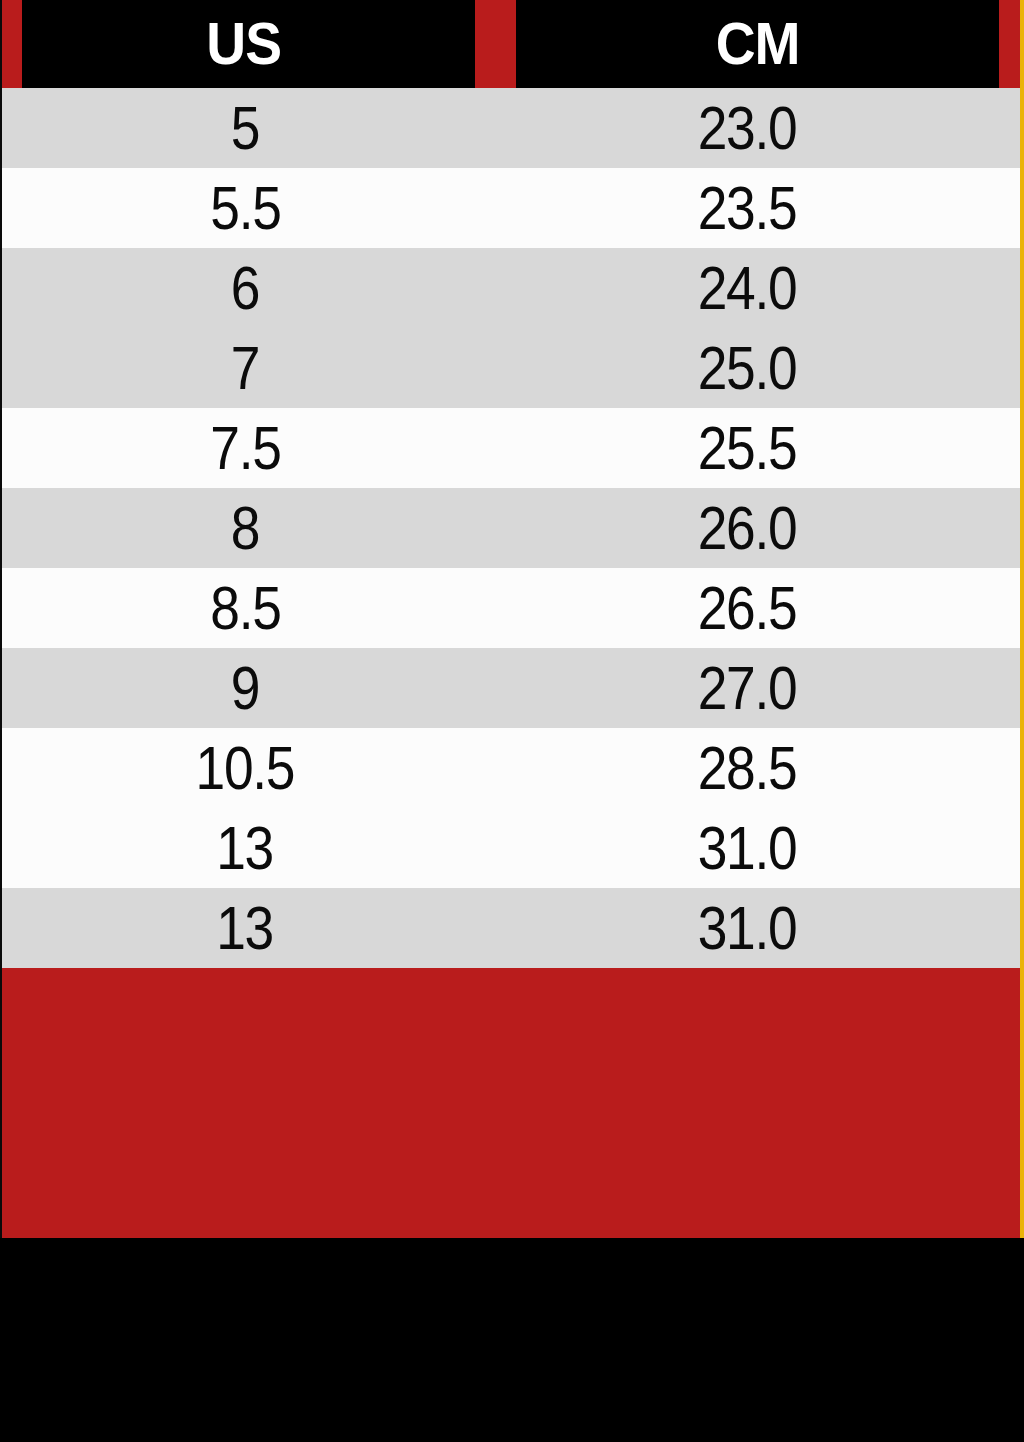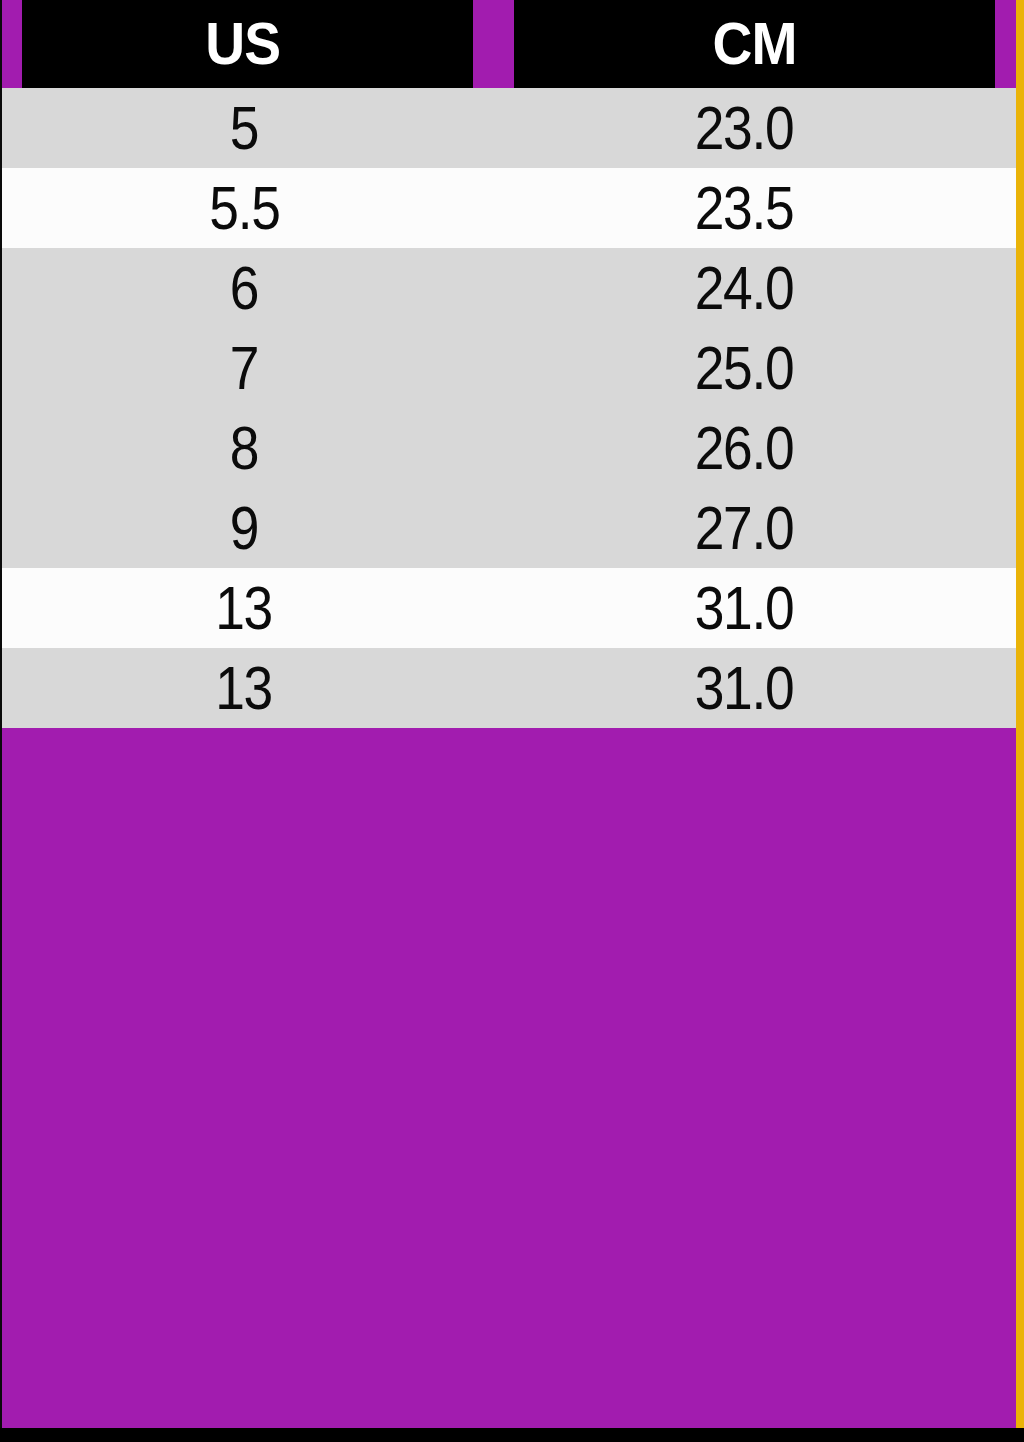--- a/index.html
+++ b/index.html
@@ -11,25 +11,25 @@
   body {
     width: 1024px;
     height: 1442px;
     overflow: hidden;
     font-family: "Liberation Sans", sans-serif;
   }
 
   #size-chart {
     position: relative;
     width: 1024px;
-    height: 1428px;
+    height: 1238px;
     box-sizing: border-box;
-    background: #a21caf;
+    background: #b91c1c;
     border-left: 2px solid #0a0a0a;
-    border-right: 8px solid #eab308;
+    border-right: 4px solid #eab308;
     overflow: hidden;
   }
 
   .chart-table {
     width: 100%;
     border-collapse: collapse;
     table-layout: fixed;
   }
 
   .chart-table col.col-us { width: 48.4%; }
@@ -112,27 +112,39 @@
           <td class="cell-cm"><span class="cell-text">23.5</span></td>
         </tr>
         <tr class="data-row row-shade-gray">
           <td class="cell-us"><span class="cell-text">6</span></td>
           <td class="cell-cm"><span class="cell-text">24.0</span></td>
         </tr>
         <tr class="data-row row-shade-gray">
           <td class="cell-us"><span class="cell-text">7</span></td>
           <td class="cell-cm"><span class="cell-text">25.0</span></td>
         </tr>
+        <tr class="data-row row-shade-light">
+          <td class="cell-us"><span class="cell-text">7.5</span></td>
+          <td class="cell-cm"><span class="cell-text">25.5</span></td>
+        </tr>
         <tr class="data-row row-shade-gray">
           <td class="cell-us"><span class="cell-text">8</span></td>
           <td class="cell-cm"><span class="cell-text">26.0</span></td>
         </tr>
+        <tr class="data-row row-shade-light">
+          <td class="cell-us"><span class="cell-text">8.5</span></td>
+          <td class="cell-cm"><span class="cell-text">26.5</span></td>
+        </tr>
         <tr class="data-row row-shade-gray">
           <td class="cell-us"><span class="cell-text">9</span></td>
           <td class="cell-cm"><span class="cell-text">27.0</span></td>
+        </tr>
+        <tr class="data-row row-shade-light">
+          <td class="cell-us"><span class="cell-text">10.5</span></td>
+          <td class="cell-cm"><span class="cell-text">28.5</span></td>
         </tr>
         <tr class="data-row row-shade-light">
           <td class="cell-us"><span class="cell-text">13</span></td>
           <td class="cell-cm"><span class="cell-text">31.0</span></td>
         </tr>
         <tr class="data-row row-shade-gray">
           <td class="cell-us"><span class="cell-text">13</span></td>
           <td class="cell-cm"><span class="cell-text">31.0</span></td>
         </tr>
       </tbody>

